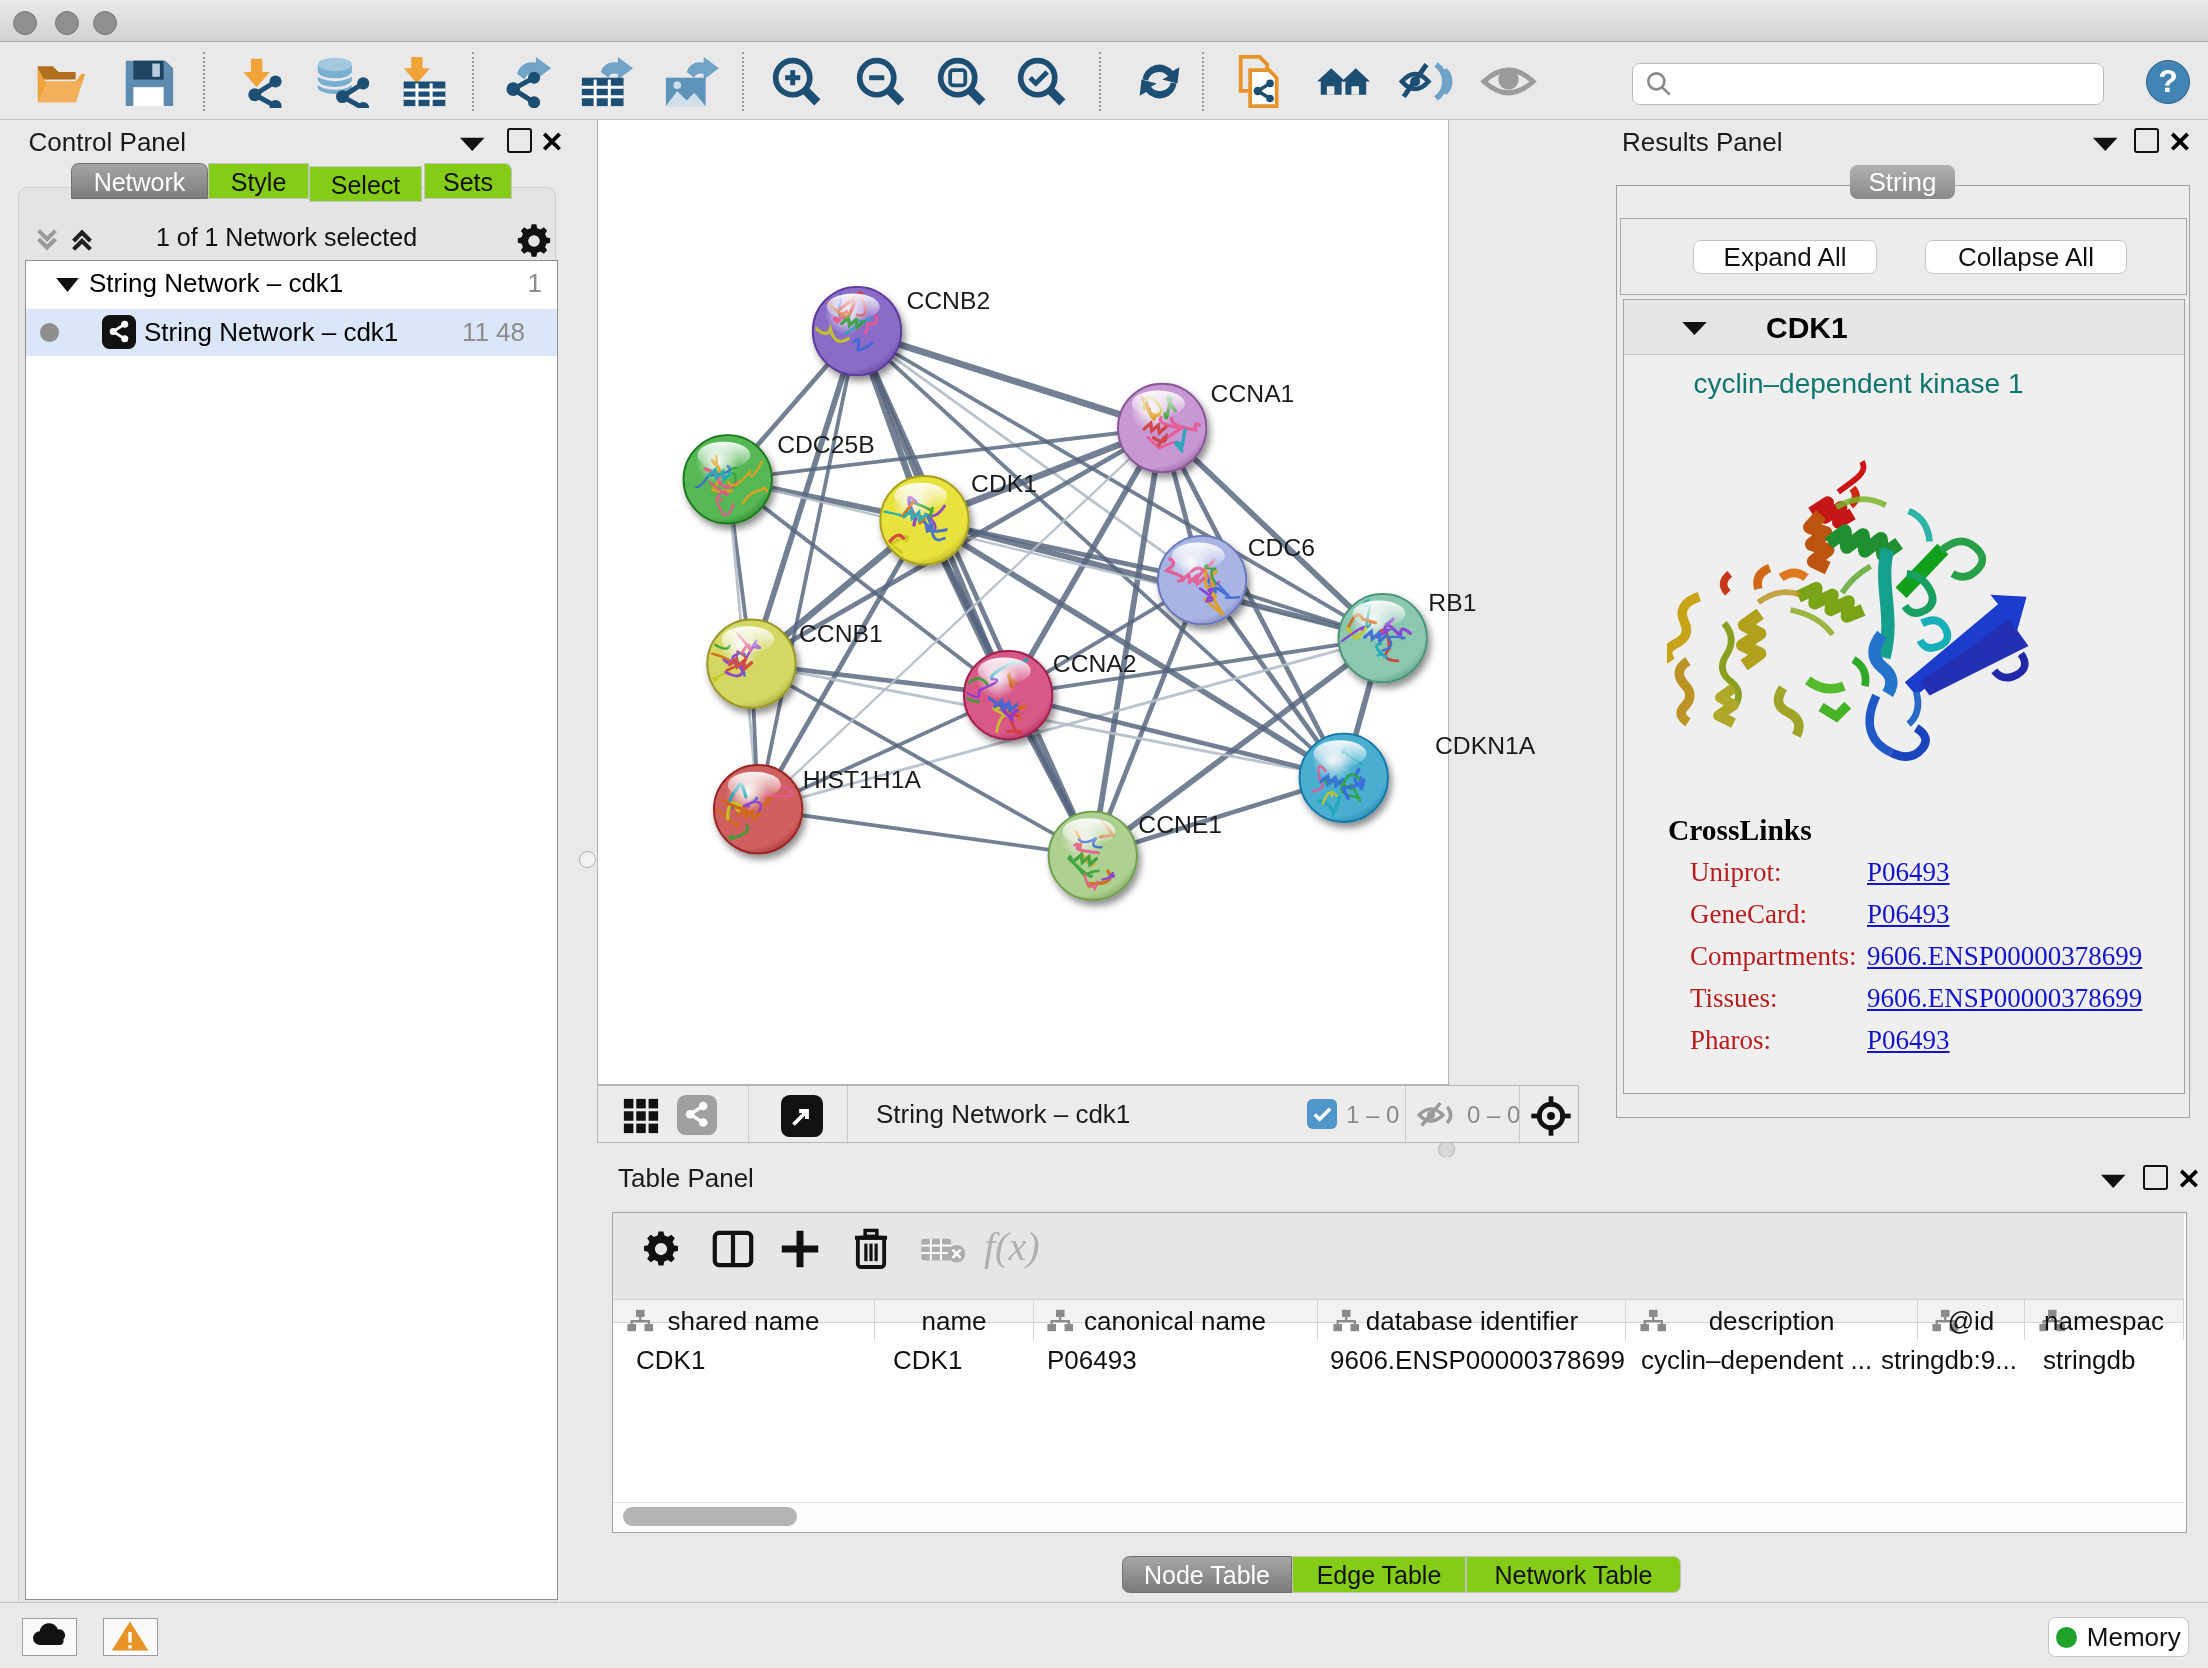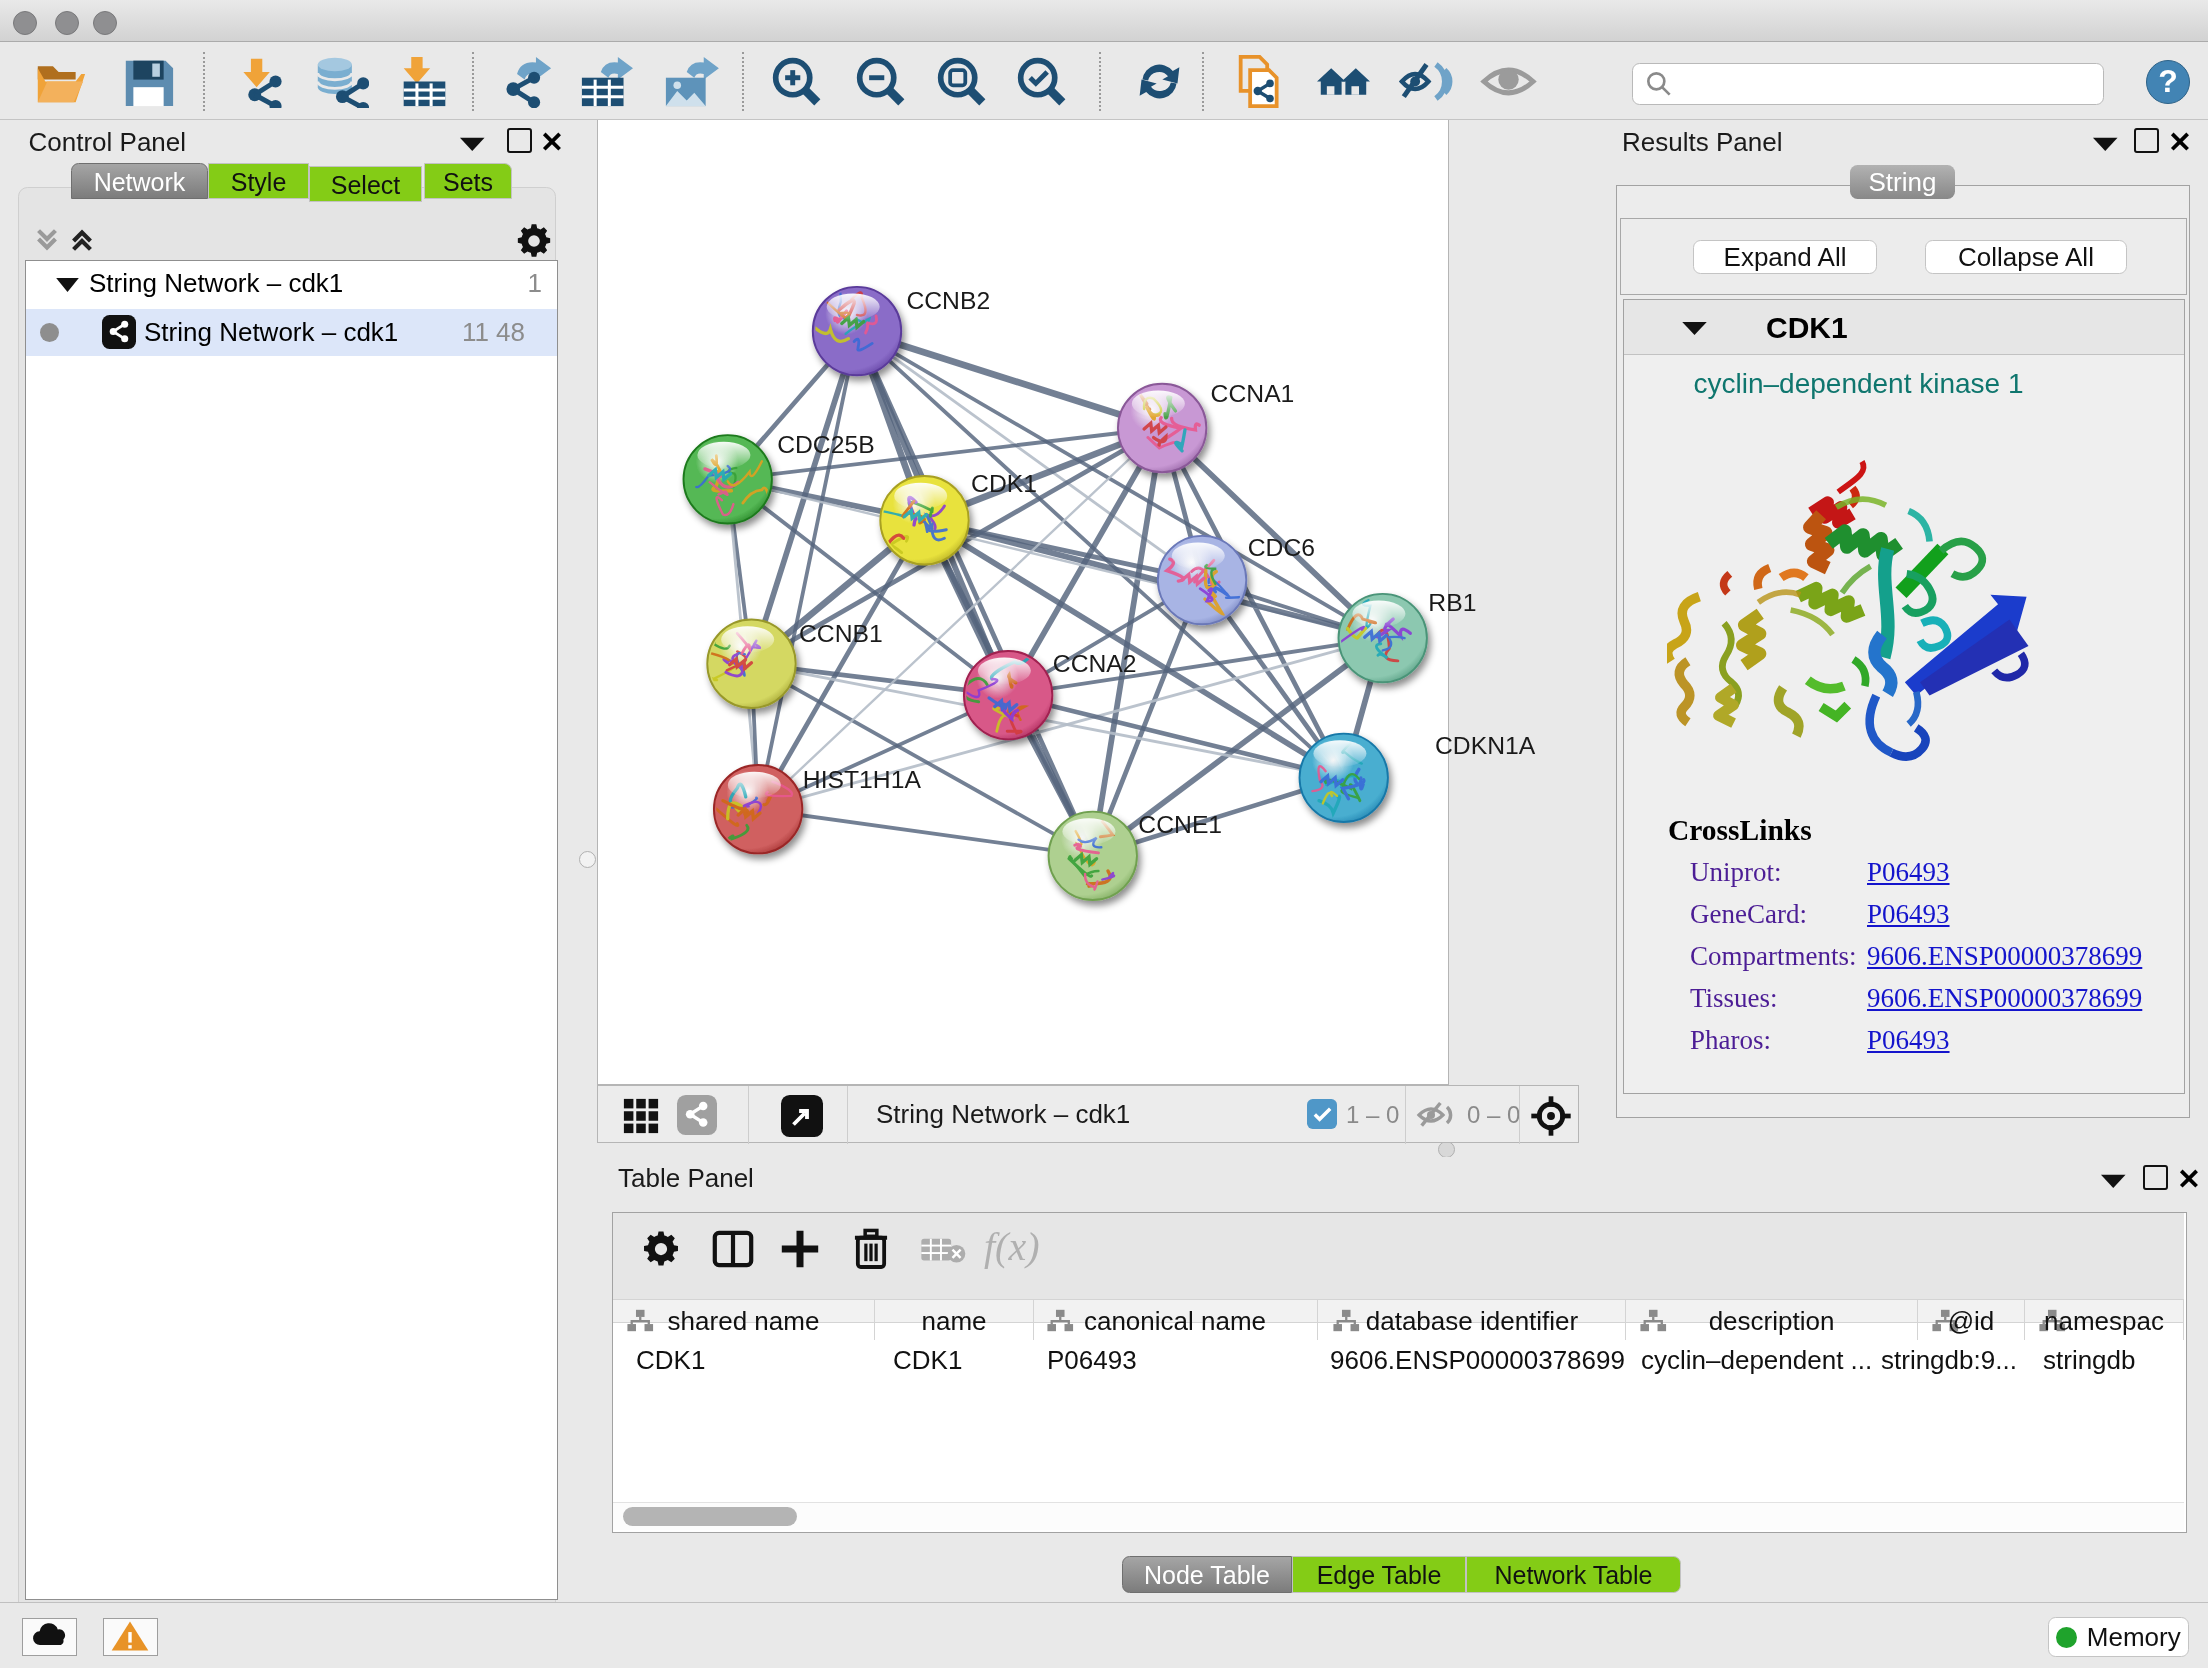--- a/index.html
+++ b/index.html
@@ -40,21 +40,21 @@
 
 .tab { position:absolute; height:36px; line-height:36px; text-align:center;
   font-size:25px; background:#84cc16; border:1px solid #c2c2c2; color:#111; z-index:3; }
 .tabsel { background:linear-gradient(#a5a5a5,#7c7c7c); color:#fff; border:1px solid #6f6f6f; }
 
 
 .btn { position:absolute; background:#fff; border:1.9px solid #c4c4c4; border-radius:7.6px;
   text-align:center; font-size:26px; color:#111; }
 
 .xrow { position:absolute; left:66px; font-family:"Liberation Serif",serif; font-size:27px; white-space:nowrap; }
-.xl { display:inline-block; width:177px; color:#4c1d95; }
+.xl { display:inline-block; width:177px; color:#b91c1c; }
 .xv { color:#1414cc; text-decoration:underline; }
 
 .hcell { position:absolute; top:0; height:40px; border-right:1.9px solid #d4d4d4; }
 .hlabel { position:absolute; top:5.7px; width:100%; text-align:center; font-size:26px; color:#111; }
 .dcell { position:absolute; top:4.8px; font-size:26px; color:#111; }
 </style>
 </head>
 <body>
 
 <div id="titlebar" class="abs">
@@ -242,20 +242,21 @@
         <path d="M7 6 l9 9 9 -9"></path>
         <path d="M7 15 l9 9 9 -9"></path>
       </g>
   </svg>
   <svg style="position:absolute;left:67px;top:105px;" width="30" height="30" viewBox="0 0 32 32">
     <g fill="none" stroke="#222" stroke-width="4.5">
         <path d="M7 17 l9 -9 9 9"></path>
         <path d="M7 26 l9 -9 9 9"></path>
       </g>
   </svg>
+  <div style="position:absolute;left:0;top:103px;width:573px;text-align:center;font-size:25px;color:#111;">1 of 1 Network selected</div>
   <svg style="position:absolute;left:514px;top:101px;" width="40" height="40" viewBox="0 0 24 24">
   <path fill="#111" d="M12 8.5 a3.5 3.5 0 1 0 0 7 a3.5 3.5 0 0 0 0 -7 z M10.6 2 h2.8 l0.5 2.3 a8 8 0 0 1 2 0.8 l2 -1.3 2 2 -1.3 2 a8 8 0 0 1 0.8 2 l2.3 0.5 v2.8 l-2.3 0.5 a8 8 0 0 1 -0.8 2 l1.3 2 -2 2 -2 -1.3 a8 8 0 0 1 -2 0.8 l-0.5 2.3 h-2.8 l-0.5 -2.3 a8 8 0 0 1 -2 -0.8 l-2 1.3 -2 -2 1.3 -2 a8 8 0 0 1 -0.8 -2 l-2.3 -0.5 v-2.8 l2.3 -0.5 a8 8 0 0 1 0.8 -2 l-1.3 -2 2 -2 2 1.3 a8 8 0 0 1 2 -0.8 z" fill-rule="evenodd"></path>
 </svg>
 
   <div style="position:absolute;left:25px;top:140px;width:533px;height:1340px;background:#fff;border:1.9px solid #8f8f8f;">
     <div style="position:absolute;left:0;top:0;width:100%;height:46px;">
       <svg width="25" height="17" style="position:absolute;left:28.5px;top:15px;" viewBox="0 0 26 18">
           <polygon points="1,2 25,2 13,17" fill="#111"></polygon>
         </svg>
       <span style="position:absolute;left:63px;top:6.7px;font-size:26px;">String Network – cdk1</span>

